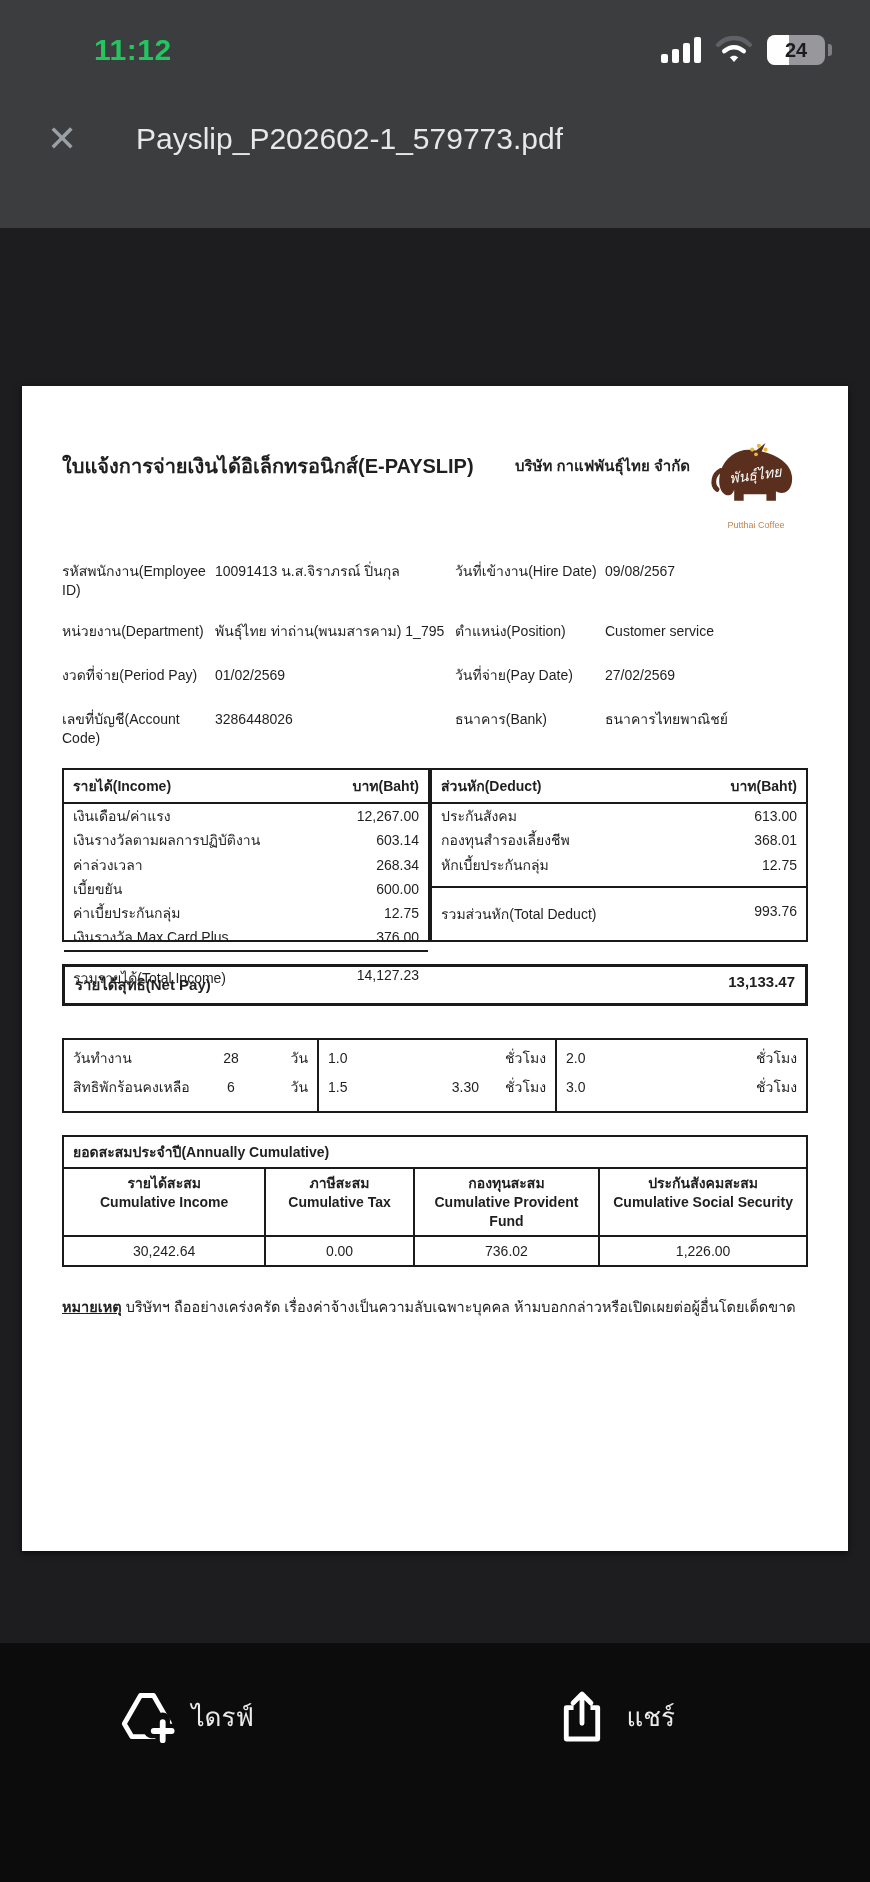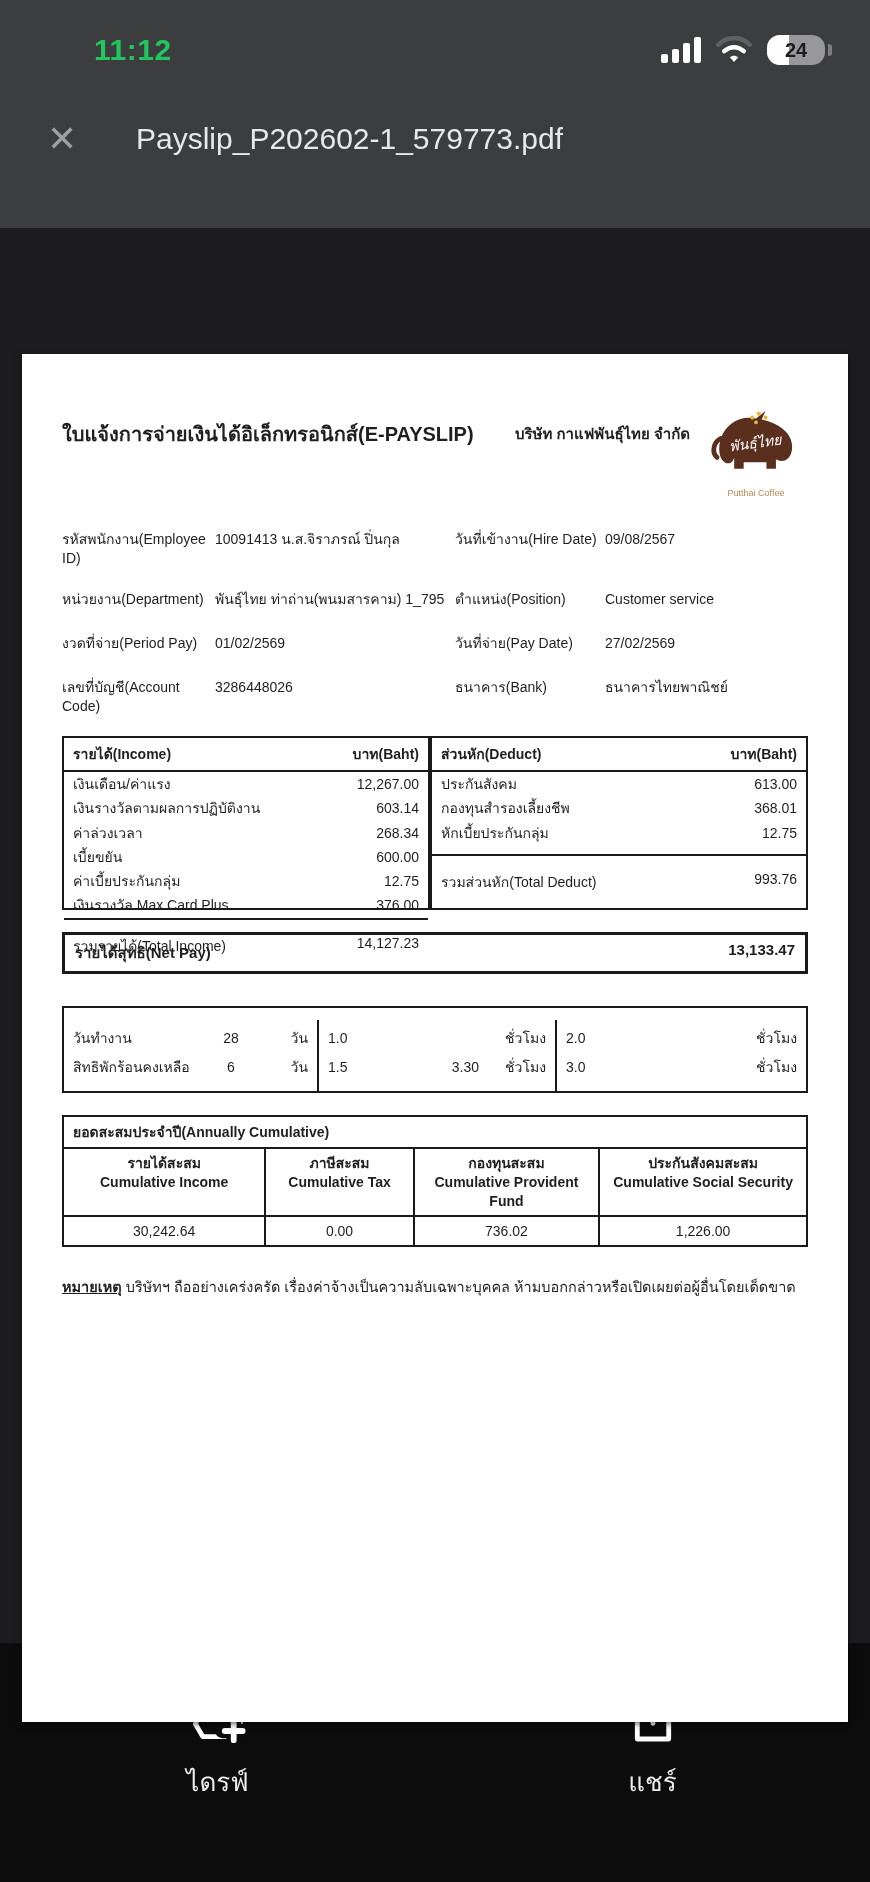--- a/index.html
+++ b/index.html
@@ -14,34 +14,34 @@
 
   
   .top{height:228px;background:var(--header-bg);flex:0 0 auto;}
   .statusbar{height:86px;display:flex;align-items:center;justify-content:space-between;padding:14px 38px 0 94px;}
   .sb-time{color:#22c55e;font-size:30px;font-weight:700;letter-spacing:.5px;}
   .sb-right{display:flex;align-items:center;gap:15px;}
   .sig{display:flex;align-items:flex-end;gap:4px;height:26px;}
   .sig i{display:block;width:7px;background:#fff;border-radius:2px;}
   .sig i:nth-child(1){height:9px}.sig i:nth-child(2){height:14px}
   .sig i:nth-child(3){height:20px}.sig i:nth-child(4){height:26px}
-  .battery{position:relative;width:58px;height:30px;border-radius:13px;background:#97979c;overflow:hidden;}
+  .battery{position:relative;width:58px;height:30px;border-radius:8px;background:#97979c;overflow:hidden;}
   .battery .fill{position:absolute;left:0;top:0;bottom:0;width:38%;background:#fefefe;}
   .battery .pct{position:absolute;inset:0;display:flex;align-items:center;justify-content:center;
     font-size:20px;font-weight:700;color:#1c1c1e;}
   .battery-cap{width:4px;height:12px;background:#7e7e83;border-radius:0 3px 3px 0;margin-left:-12px;}
 
   .docheader{height:120px;display:flex;align-items:center;padding:0 30px 14px 40px;}
   .close-btn{width:44px;height:44px;display:flex;align-items:center;justify-content:center;
     color:var(--muted-icon);font-size:36px;line-height:1;background:none;border:none;cursor:pointer;}
   .doc-title{color:#e8e8e8;font-size:30px;margin-left:52px;white-space:nowrap;overflow:hidden;text-overflow:ellipsis;}
 
   
   .viewer{height:1415px;background:var(--viewer-bg);flex:0 0 auto;position:relative;}
-  .page{position:absolute;left:22px;top:126px;width:826px;height:1368px;background:var(--page-bg);
+  .page{position:absolute;left:22px;top:158px;width:826px;height:1165px;background:var(--page-bg);
     box-shadow:0 2px 6px rgba(0,0,0,.6);color:var(--ink);font-size:14px;padding:0 40px;}
 
   .ps-header{margin-top:56px;display:flex;align-items:flex-start;}
   .ps-title{font-size:20px;font-weight:700;flex:1;padding-top:8px;}
   .ps-company{font-size:15px;font-weight:700;margin:12px 14px 0 0;white-space:nowrap;}
   .logo{width:104px;text-align:center;flex:0 0 auto;}
   .logo-caption{font-size:9px;color:var(--logo-caption);margin-top:1px;}
 
   .info-grid{margin-top:30px;display:grid;grid-template-columns:153px 240px 150px 1fr;
     row-gap:22px;font-size:14px;align-items:baseline;}
@@ -54,21 +54,21 @@
   .prow{display:flex;justify-content:space-between;padding:2px 9px;line-height:1.45;}
   .ptotal{margin-top:auto;border-top:2px solid var(--line);display:flex;justify-content:space-between;padding:15px 9px;}
 
   .netpay{margin-top:22px;border:3px solid var(--line);display:flex;justify-content:space-between;
     padding:6px 10px;font-weight:700;font-size:15px;}
 
   .details{margin-top:32px;border:2px solid var(--line);}
   .d-head{display:grid;grid-template-columns:253px 1fr;border-bottom:2px solid var(--line);font-weight:700;}
   .d-head>div{padding:5px 9px;}
   .d-head>div+div{border-left:2px solid var(--line);}
-  .d-body{padding:16px 0 8px;}
+  .d-body{padding:4px 0 8px;}
   .d-row{display:grid;grid-template-columns:253px 238px 1fr;line-height:2.1;}
   .d-c1{display:flex;padding:0 9px;}
   .d-c1 .lbl{flex:1;} .d-c1 .val{width:70px;text-align:center;} .d-c1 .unit{width:42px;text-align:right;}
   .d-c2,.d-c3{display:flex;padding:0 9px;border-left:2px solid var(--line);}
   .d-c2 .rate,.d-c3 .rate{flex:1;} .d-c2 .mid{width:90px;text-align:right;margin-right:26px;}
   .d-c2 .unit,.d-c3 .unit{text-align:right;}
   .details .d-body .d-c2,.details .d-body .d-c3{margin-top:-4px;padding-top:4px;margin-bottom:-8px;padding-bottom:8px;}
 
   .cumu{margin-top:22px;border:2px solid var(--line);}
   .cumu-title{font-weight:700;padding:4px 9px;border-bottom:2px solid var(--line);}
@@ -78,21 +78,21 @@
   .cumu-heads{border-bottom:2px solid var(--line);}
   .cumu-vals>div{padding:6px 4px;border-left:2px solid var(--line);}
   .cumu-vals>div:first-child{border-left:none;}
 
   .note{margin-top:28px;font-size:14.5px;}
   .note b{text-decoration:underline;}
 
   
   .bottom{height:239px;background:var(--bottom-bg);display:flex;justify-content:space-around;
     align-items:flex-start;padding-top:44px;flex:0 0 auto;}
-  .action{display:flex;flex-direction:column;align-items:center;gap:16px;cursor:pointer;width:200px;}
+  .action{display:flex;flex-direction:row;align-items:center;gap:16px;cursor:pointer;width:200px;}
   .action svg{display:block;}
   .action-label{color:#ececec;font-size:26px;}
 </style>
 </head>
 <body>
 
 <div class="screen">
 
   <div class="top">
     <div class="statusbar">

